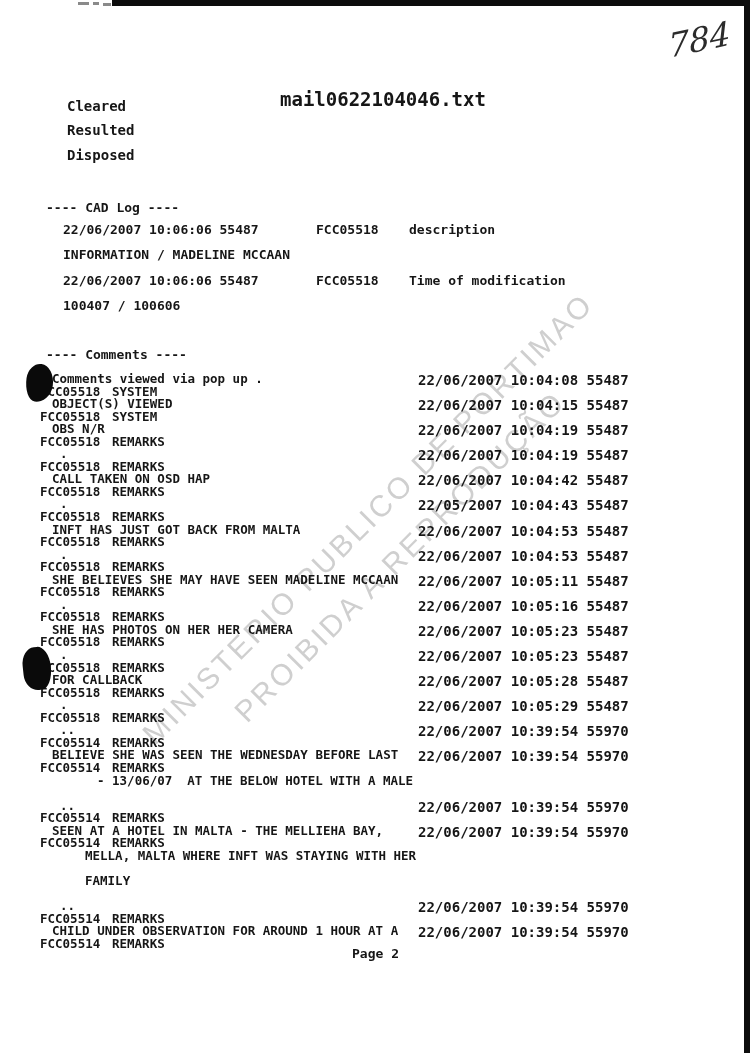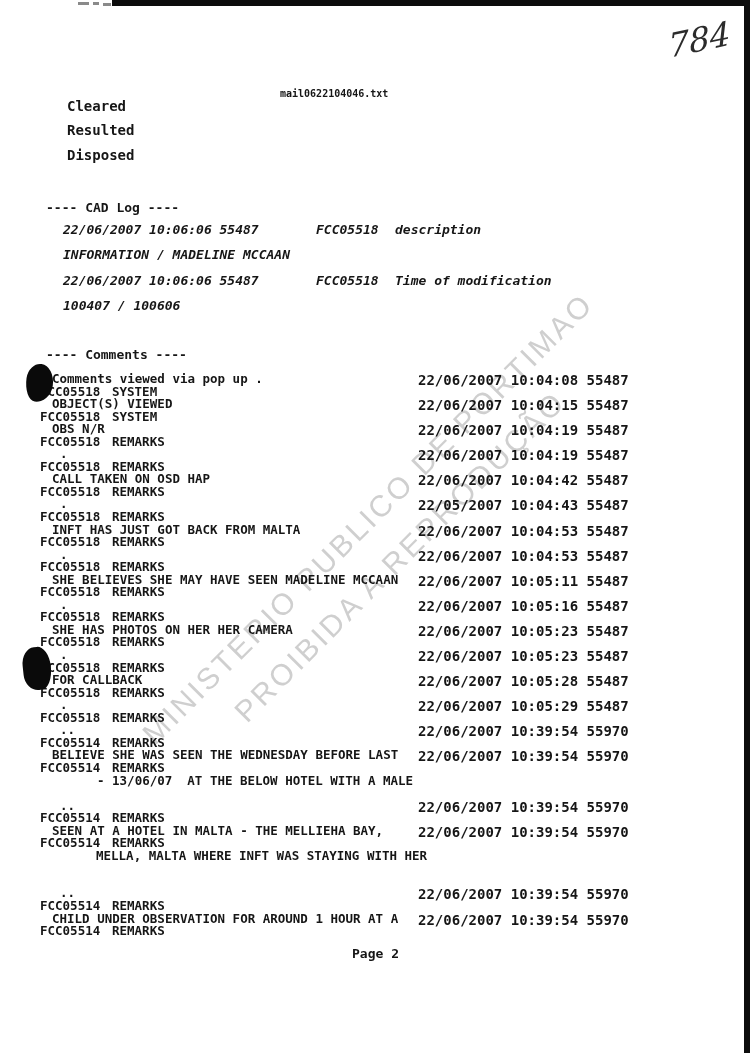--- a/index.html
+++ b/index.html
@@ -24,36 +24,36 @@
   }
   .wm1 { left:148px; top:722px; }
   .wm2 { left:240px; top:700px; }
   
   .handwritten {
     position:absolute; left:668px; top:20px;
     font-family:"DejaVu Serif", serif; font-style:italic; font-weight:400;
     font-size:33px; color:#2b2b2b; transform:rotate(-12deg) skewX(-8deg);
   }
   
-  .filename { position:absolute; left:280px; top:88px;  font-size:10px; white-space:pre;text-align:center; }
+  .filename { position:absolute; left:280px; top:88px;  font-size:19px; white-space:pre;text-align:center; }
   .status   { position:absolute; left:67px;  font-size:14px; white-space:pre; }
   .s0 { top:98px; } .s1 { top:122px; } .s2 { top:147px;text-align:right; }
   
   .cad-title { position:absolute; left:46px; top:200px; font-size:13px; white-space:pre; }
-  .cadrow { position:absolute; left:0; width:100%; height:13px;font-style:italic; }
+  .cadrow { position:absolute; left:0; width:100%; height:13px; }
   .cad-dt    { position:absolute; left:63px;  font-size:13px; white-space:pre; }
   .cad-op    { position:absolute; left:316px; font-size:13px; white-space:pre; }
-  .cad-field { position:absolute; left:395px; font-size:13px; white-space:pre; }
+  .cad-field { position:absolute; left:409px; font-size:13px; white-space:pre; }
   
   .comments-title { position:absolute; left:46px; top:347px; font-size:13px; white-space:pre; }
   .comments-list  { position:absolute; left:0; top:371px; width:100%; }
   .crow  { position:relative; height:12.55px; }
   .ctext { position:absolute; left:52px; top:0;   font-size:12.5px; white-space:pre; }
   .cdot  { left:60px; }
-  .ccont { left:56px;padding-left:40px; }
+  .ccont { left:45px;padding-left:40px; }
   .ccont-dash { left:49px;margin-left:48px; }
   .cts   { position:absolute; left:418px; top:1px; font-size:14px; white-space:pre; }
   .cop   { position:absolute; left:40px;  top:0;   font-size:12.5px; white-space:pre; }
   .ctype { position:absolute; left:112px; top:0;   font-size:12.5px; white-space:pre; }
   
   .blob { position:absolute; background:#0a0a0a; }
   .blob1 { left:26px; top:364px; width:27px; height:38px;
            border-radius:48% 52% 58% 42% / 42% 52% 48% 58%; transform:rotate(8deg); }
   .blob2 { left:23px; top:647px; width:28px; height:43px;
            border-radius:52% 48% 44% 56% / 46% 54% 58% 42%; transform:rotate(-6deg); }
@@ -250,20 +250,23 @@
         <span class="cop">FCC05514</span>
         <span class="ctype">REMARKS</span>
       </div>
       <div class="crow">
         <span class="ctext ccont">MELLA, MALTA WHERE INFT WAS STAYING WITH HER</span>
       </div>
       <div class="crow">
         <span class="ctext ccont"></span>
       </div>
       <div class="crow">
+        <span class="ctext ccont">FAMILY</span>
+      </div>
+      <div class="crow">
         <span class="ctext ccont"></span>
       </div>
       <div class="crow">
         <span class="ctext cdot">..</span>
         <span class="cts">22/06/2007 10:39:54 55970</span>
       </div>
       <div class="crow">
         <span class="cop">FCC05514</span>
         <span class="ctype">REMARKS</span>
       </div>

